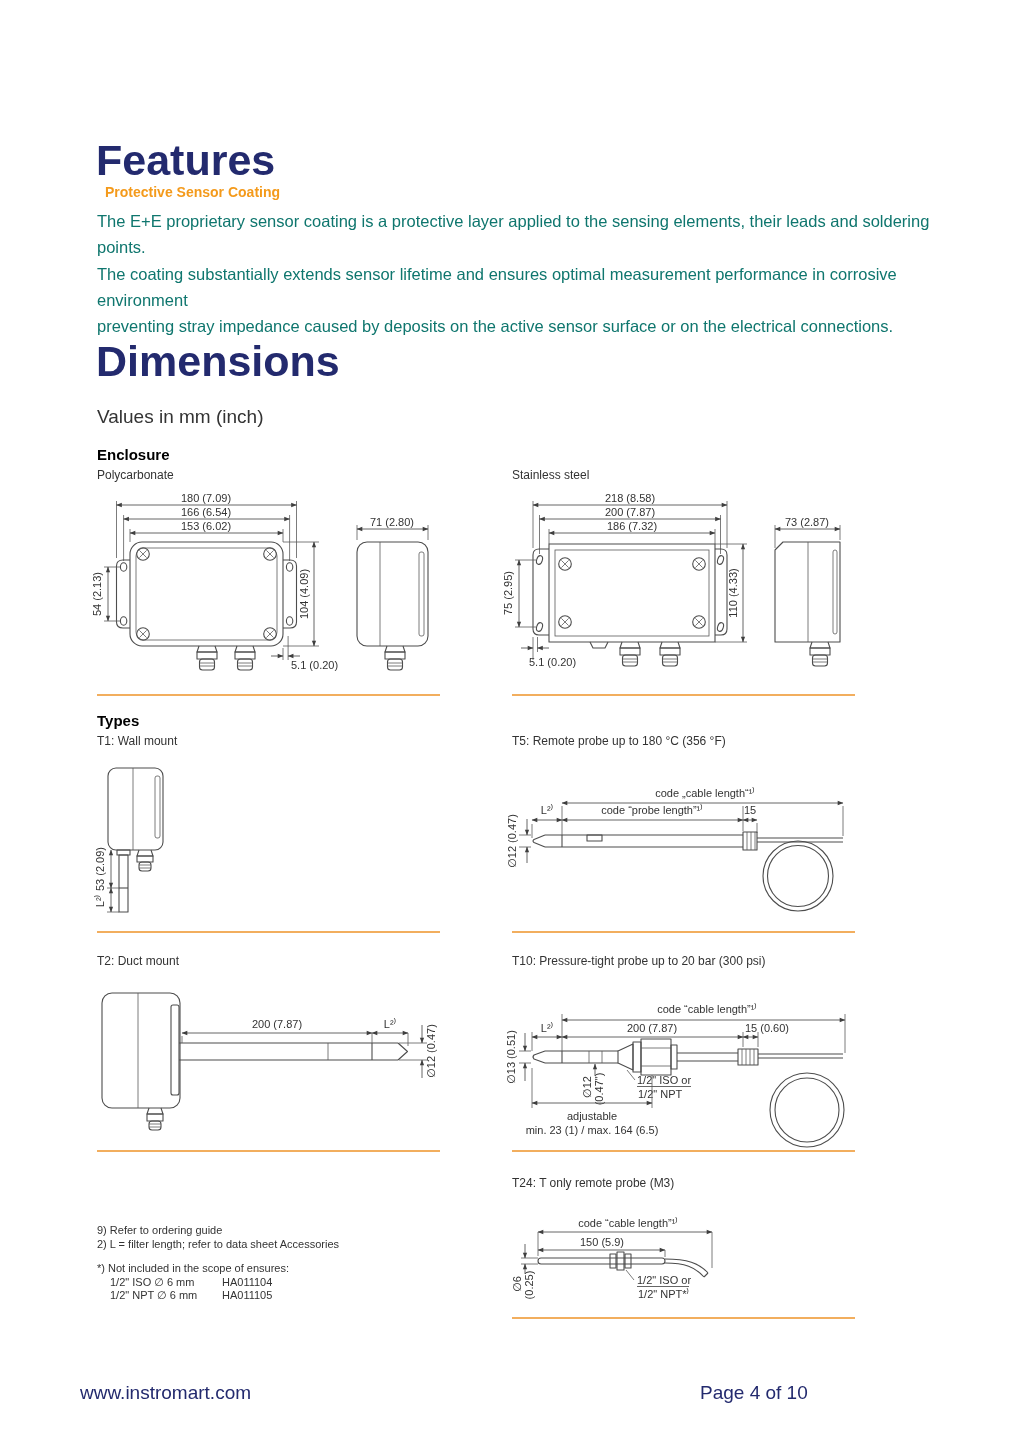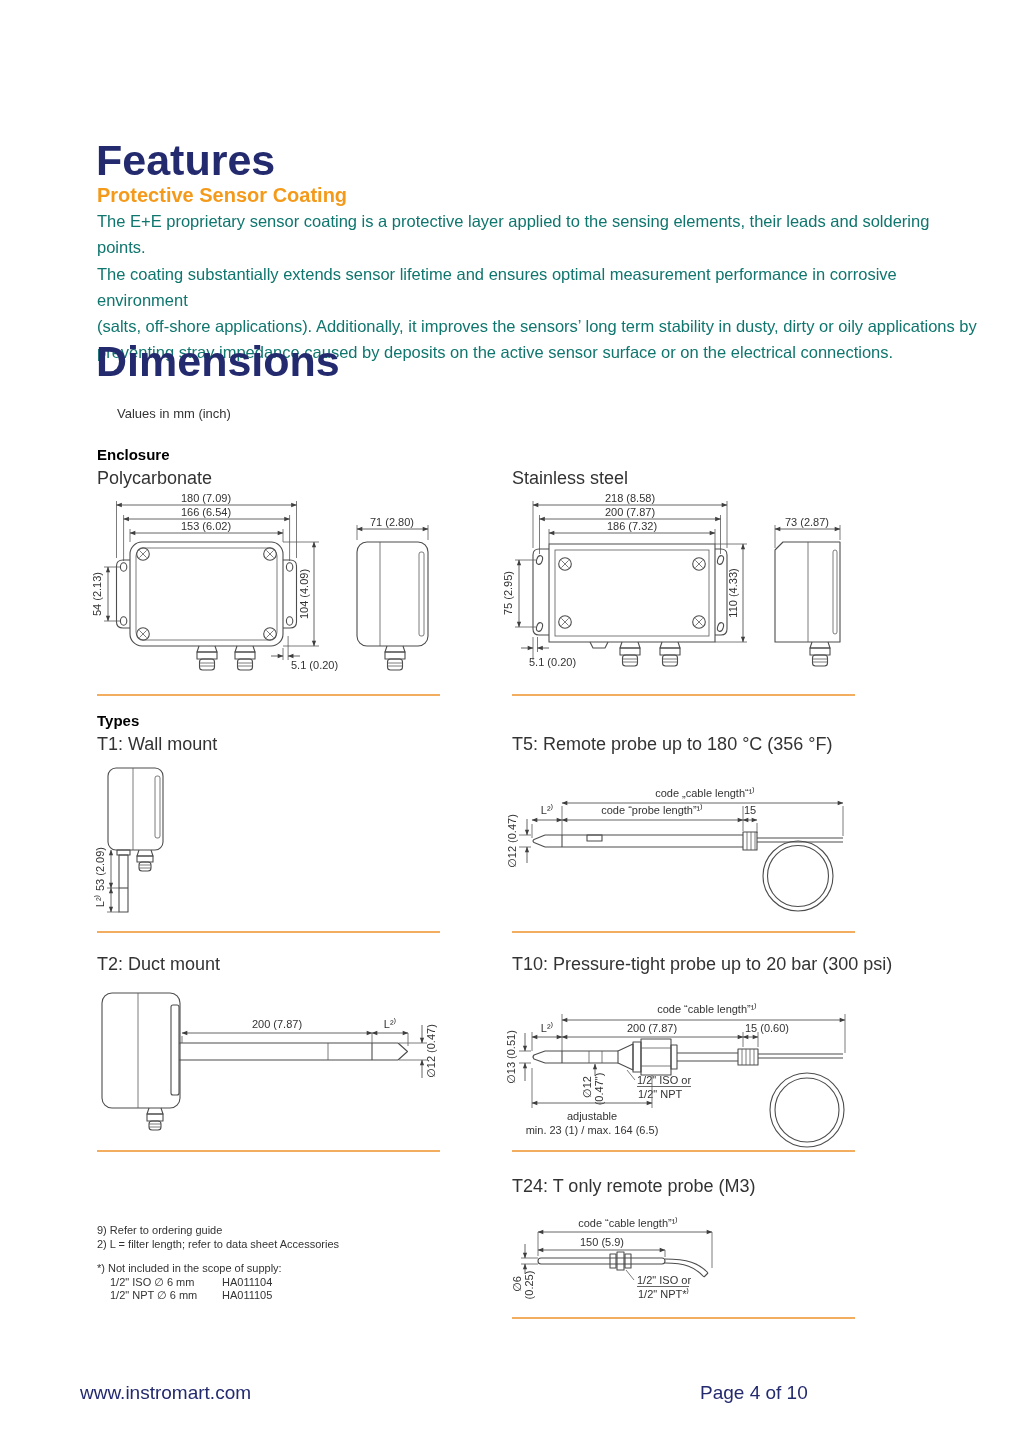--- a/index.html
+++ b/index.html
@@ -1,47 +1,46 @@
 <!DOCTYPE html>
 <html><head>
 <meta charset="utf-8">
 <style>
   * { margin:0; padding:0; box-sizing:border-box; }
   html,body { background:#ffffff; }
   body { width:1024px; height:1448px; position:relative; font-family:"Liberation Sans", sans-serif; color:#3d3d3d; }
   .abs { position:absolute; }
   .h1 { font-size:43px; font-weight:bold; color:#232a6e; }
-  .sub { font-size:20px; font-weight:bold; color:#f49a1b; }
+  .sub { font-size:14px; font-weight:bold; color:#f49a1b;margin-left:8px; }
   .bodytxt { font-size:16.5px; color:#0f766e; line-height:26.3px; width:880px; }
-  .lbl { font-size:18px; color:#333333; }
+  .lbl { font-size:12px; color:#333333; }
   .blbl { font-size:15px; font-weight:bold; color:#000000; }
   .sep { position:absolute; height:2px; background:#f2ae5e; width:343px; }
   .fn { font-size:11px; color:#333333; }
   .fnlabel { display:inline-block; width:112px; }
   .footer { font-size:19px; color:#232a6e; }
   .fright { width:220px; text-align:left; }
   svg { position:absolute; overflow:visible; }
   svg text { font-family:"Liberation Sans", sans-serif; font-size:11px; fill:#333333; }
   .ln { fill:none; stroke:#4d4d4d; stroke-width:1.1; stroke-linejoin:round; }
   .lt { fill:none; stroke:#5a5a5a; stroke-width:0.8; }
   .dm { fill:none; stroke:#3f3f3f; stroke-width:0.8; }
 </style>
 </head>
 <body>
 
 <div class="abs h1" style="left:96px; top:103px;margin-top:33px;">Features</div>
 <div class="abs sub" style="left:97px; top:184px;">Protective Sensor Coating</div>
 <div class="abs bodytxt" style="left:97px; top:208px;">
   <div>The E+E proprietary sensor coating is a protective layer applied to the sensing elements, their leads and soldering points.</div>
   <div>The coating substantially extends sensor lifetime and ensures optimal measurement performance in corrosive environment</div>
-  <div>(salts, off-shore applications). Additionally, it improves the sensors’ long term stability in dusty, dirty or oily applications by</div>
   <div>preventing stray impedance caused by deposits on the active sensor surface or on the electrical connections.</div>
 </div>
 <div class="abs h1" style="left:96px; top:337px;">Dimensions</div>
-<div class="abs lbl" style="left:97px; top:406px; font-size:13px;margin-left:20px;">Values in mm (inch)</div>
+<div class="abs lbl" style="left:97px; top:406px; font-size:19px;">Values in mm (inch)</div>
 <div class="abs blbl" style="left:97px; top:446px;">Enclosure</div>
 <div class="abs lbl" style="left:97px; top:468px;">Polycarbonate</div>
 <div class="abs lbl" style="left:512px; top:468px;">Stainless steel</div>
 
 <svg style="left:95px; top:492px;" width="360" height="200" viewBox="0 0 360 200">
   <defs>
     <marker id="arr" viewBox="0 0 10 10" refX="9.5" refY="5" markerWidth="9" markerHeight="7" orient="auto-start-reverse">
       <path d="M0,1.2 L10,5 L0,8.8 Z" fill="#3f3f3f"></path>
     </marker>
   </defs>
@@ -415,21 +414,21 @@
   <g>
     <line class="lt" x1="121" y1="60" x2="129" y2="70"></line>
     <text x="132" y="74" text-anchor="start">1/2" ISO or</text>
     <line class="dm" x1="132" y1="76.5" x2="184" y2="76.5"></line>
     <text x="133" y="88" text-anchor="start">1/2" NPT*⁾</text>
   </g>
 </svg>
 
 <div class="abs fn" style="left:97px; top:1224px;">9) Refer to ordering guide</div>
 <div class="abs fn" style="left:97px; top:1238px;">2) L = filter length; refer to data sheet Accessories</div>
-<div class="abs fn" style="left:97px; top:1262px;">*)  Not included in the scope of supply:</div>
+<div class="abs fn" style="left:97px; top:1262px;">*)  Not included in the scope of ensures:</div>
 <div class="abs fn" style="left:110px; top:1276px;">
   <span class="fnlabel">1/2" ISO ∅ 6 mm</span><span>HA011104</span>
 </div>
 <div class="abs fn" style="left:110px; top:1289px;">
   <span class="fnlabel">1/2" NPT ∅ 6 mm</span><span>HA011105</span>
 </div>
 
 <div class="sep" style="left:512px; top:1317px;"></div>
 
 <div class="abs footer" style="left:80px; top:1382px;text-align:center;">www.instromart.com</div>

